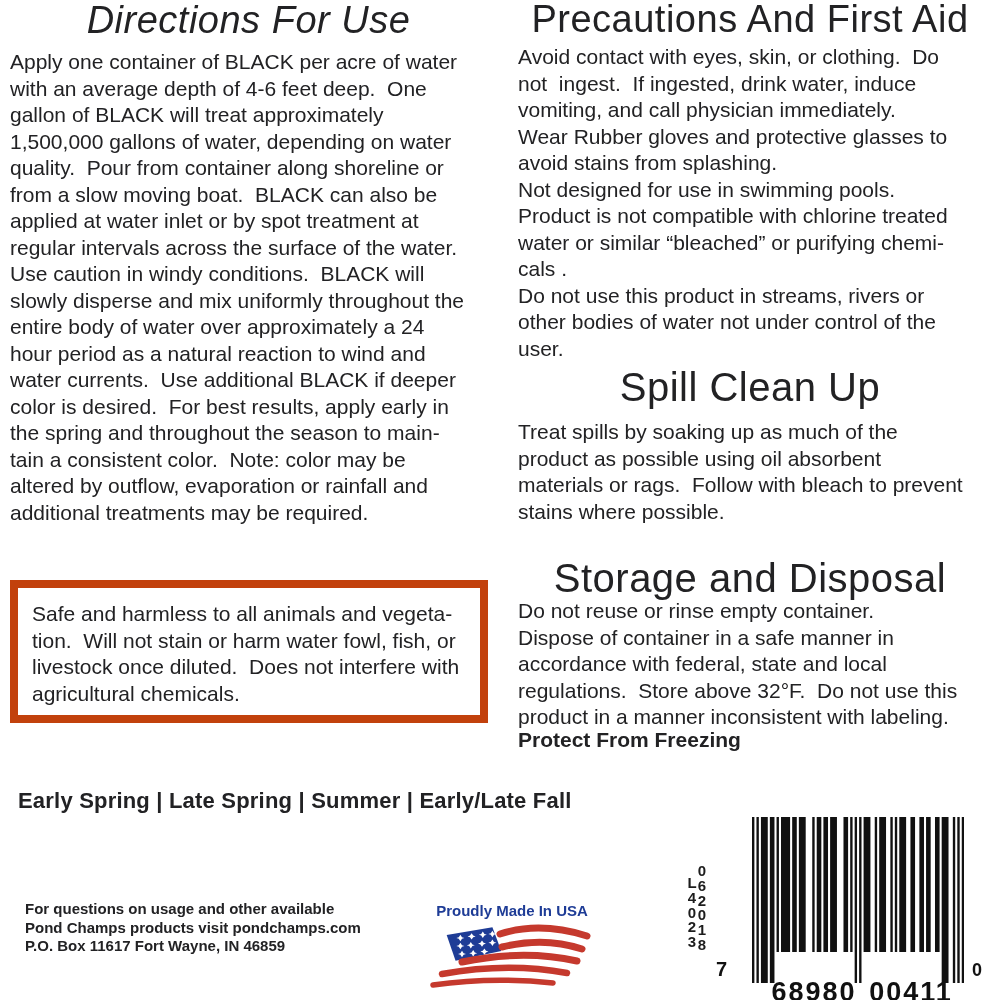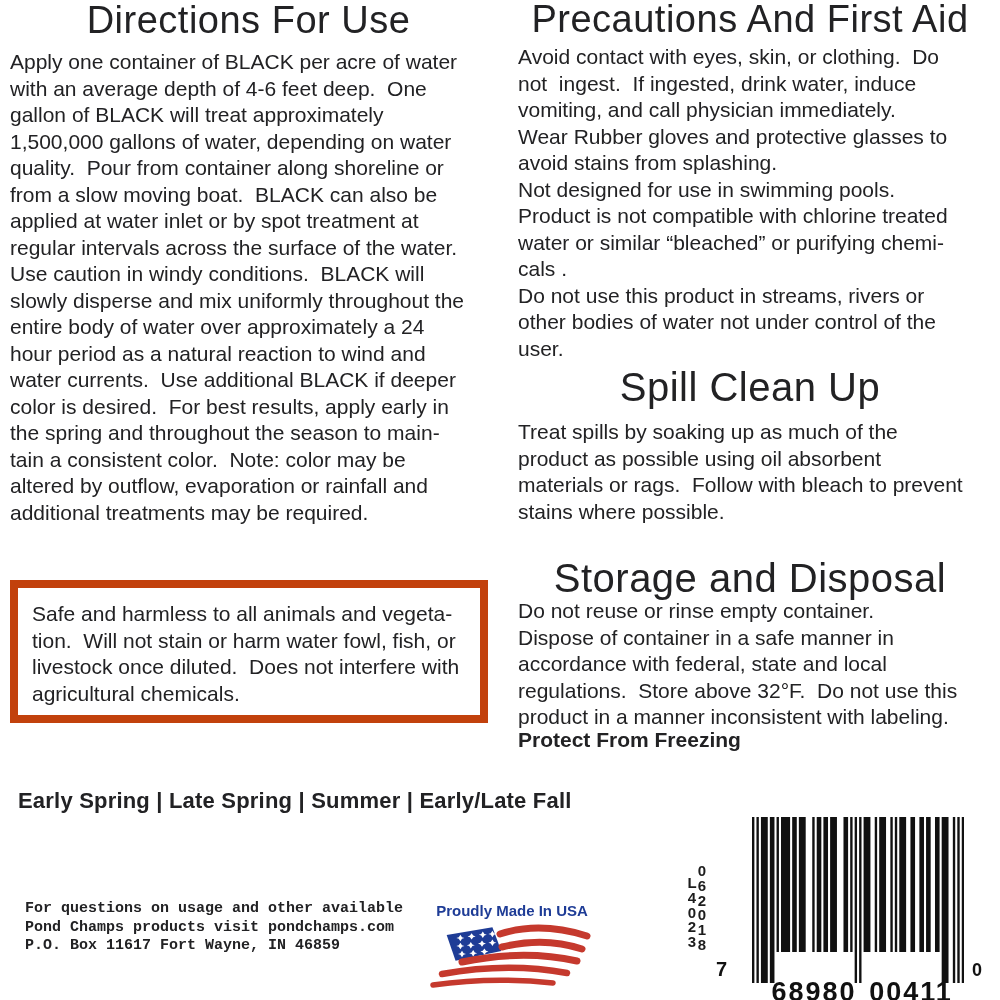--- a/index.html
+++ b/index.html
@@ -48,21 +48,20 @@
     font-size:22px;
     font-weight:600;
     letter-spacing:0.2px;
   }
   .contact{
     left:25px;top:900px;
     font-size:15px;
     font-weight:600;
     line-height:18.6px;
     white-space:pre;
-    font-family:Liberation Mono, monospace;
   }
   .protect-line{
     left:518px;top:728px;
     font-size:21px;
     font-weight:700;
   }
   .made-usa-text{
     left:432px;top:902px;
     width:160px;
     text-align:center;
@@ -94,21 +93,21 @@
   .bc-side{
     top:958px;
     font-size:20px;
   }
 </style>
 </head>
 <body>
 
 <div class="label">
 
-  <h1 class="abs" style="left:0;top:1px;width:497px;">Directions For Use</h1>
+  <h1 class="abs" style="left:0;top:1px;width:497px;font-style:italic;">Directions For Use</h1>
 
   <div class="abs body-text" style="left:10px;top:49px;">Apply one container of BLACK per acre of water
 with an average depth of 4-6 feet deep.  One
 gallon of BLACK will treat approximately
 1,500,000 gallons of water, depending on water
 quality.  Pour from container along shoreline or
 from a slow moving boat.  BLACK can also be
 applied at water inlet or by spot treatment at
 regular intervals across the surface of the water.
 Use caution in windy conditions.  BLACK will

